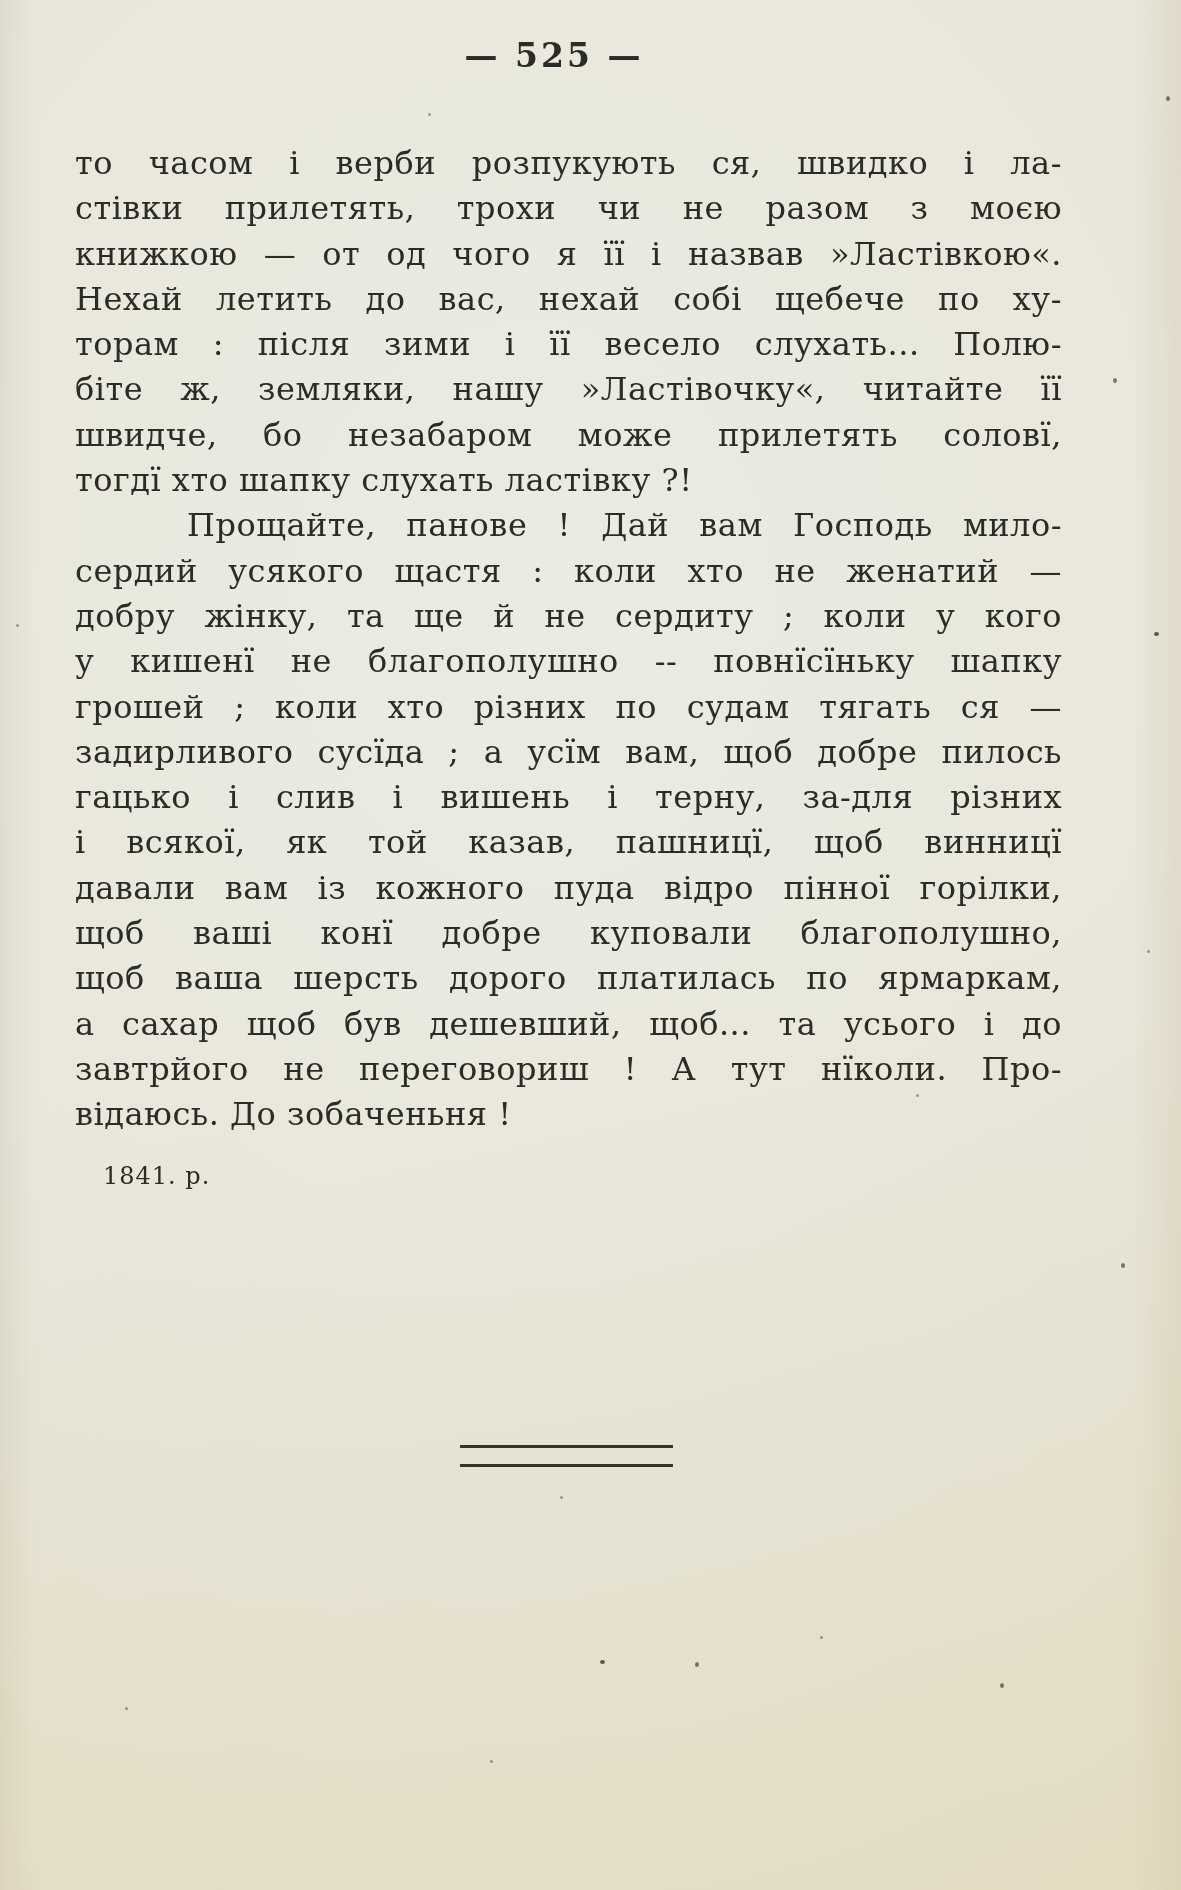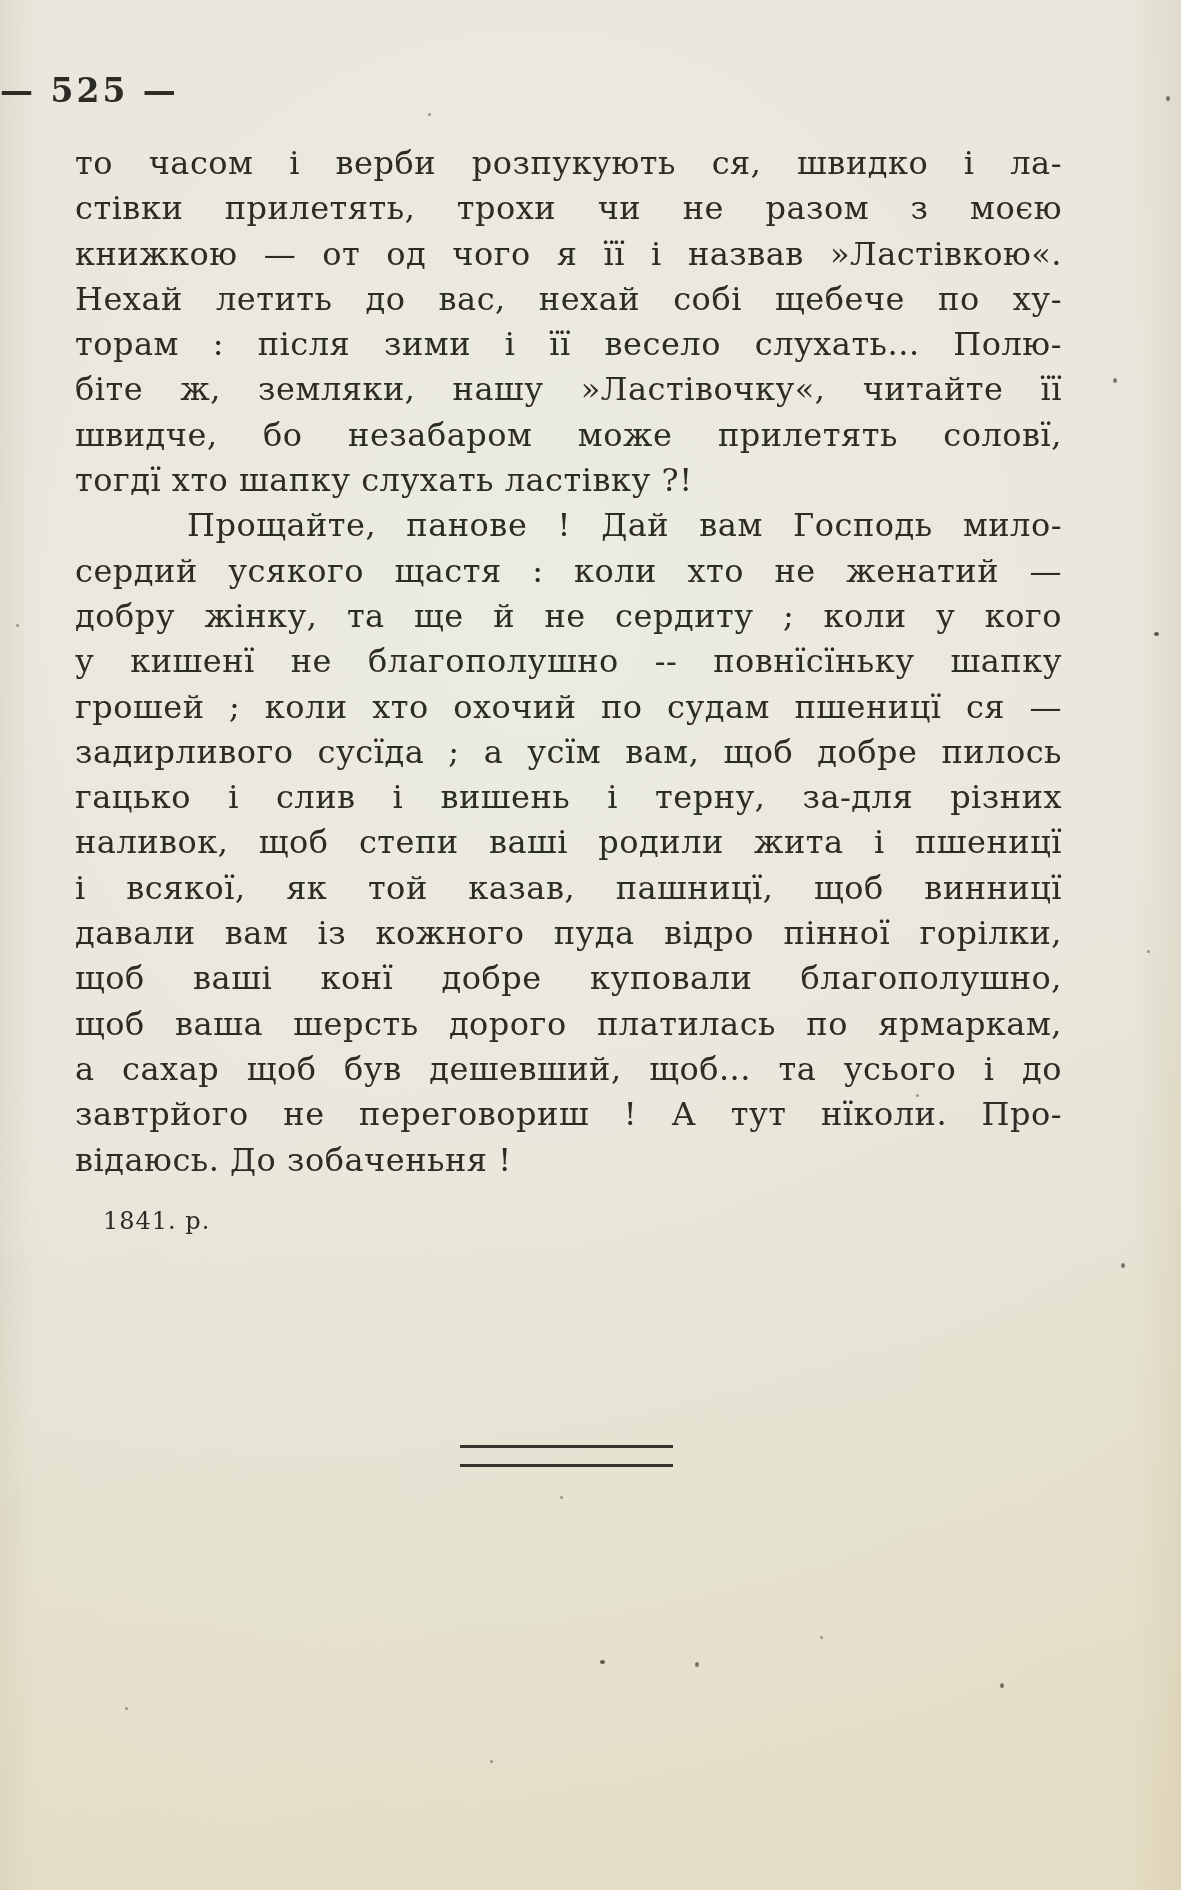--- a/index.html
+++ b/index.html
@@ -10,21 +10,22 @@
     overflow:hidden;
     font-family:"DejaVu Serif", serif;
     color:var(--ink,#2d2b25);
     background:
       linear-gradient(168deg, rgba(235,234,228,0) 52%, rgba(219,204,160,0.28) 96%),
       linear-gradient(90deg, rgba(150,140,110,0.12) 0%, rgba(0,0,0,0) 3%, rgba(0,0,0,0) 96%, rgba(175,155,115,0.16) 100%),
       radial-gradient(ellipse 130% 95% at 45% 32%, #ecebe2 0%, var(--paper,#e8e6da) 55%, #e6dfca 100%);
   }
   .page-number{
     position:absolute;top:36px;left:0;width:1108px;
-    font-size:33px;letter-spacing:3px;font-weight:bold;margin-top:35px;
+    text-align:center;
+    font-size:33px;letter-spacing:3px;font-weight:bold;
   }
   .text-block{
     position:absolute;left:75px;top:141px;width:987px;
   }
   .line{
     margin:0;padding:0;
     font-size:32px;
     line-height:45.3px;
     text-align:justify;
     text-align-last:justify;
@@ -60,24 +61,23 @@
     <p class="line">Нехай летить до вас, нехай собі щебече по ху-</p>
     <p class="line">торам : після зими і її весело слухать... Полю-</p>
     <p class="line">біте ж, земляки, нашу »Ластівочку«, читайте її</p>
     <p class="line">швидче, бо незабаром може прилетять соловї,</p>
     <p class="line par-end">тогдї хто шапку слухать ластівку ?!</p>
 
     <p class="line indent">Прощайте, панове ! Дай вам Господь мило-</p>
     <p class="line">сердий усякого щастя : коли хто не женатий —</p>
     <p class="line">добру жінку, та ще й не сердиту ; коли у кого</p>
     <p class="line">у кишенї не благополушно -- повнїсїньку шапку</p>
-    <p class="line">грошей ; коли хто охочий по судам пшеницї ся —</p>
+    <p class="line">грошей ; коли хто різних по судам тягать ся —</p>
     <p class="line">задирливого сусїда ; а усїм вам, щоб добре пилось</p>
     <p class="line">гацько і слив і вишень і терну, за-для різних</p>
-    <p class="line">наливок, щоб степи ваші родили жита і пшеницї</p>
     <p class="line">і всякої, як той казав, пашницї, щоб винницї</p>
     <p class="line">давали вам із кожного пуда відро пінної горілки,</p>
     <p class="line">щоб ваші конї добре куповали благополушно,</p>
     <p class="line">щоб ваша шерсть дорого платилась по ярмаркам,</p>
     <p class="line">а сахар щоб був дешевший, щоб... та усього і до</p>
     <p class="line">завтрйого не переговориш ! А тут нїколи. Про-</p>
     <p class="line par-end">відаюсь. До зобаченьня !</p>
 
     <p class="date">1841. р.</p>
   </div>

